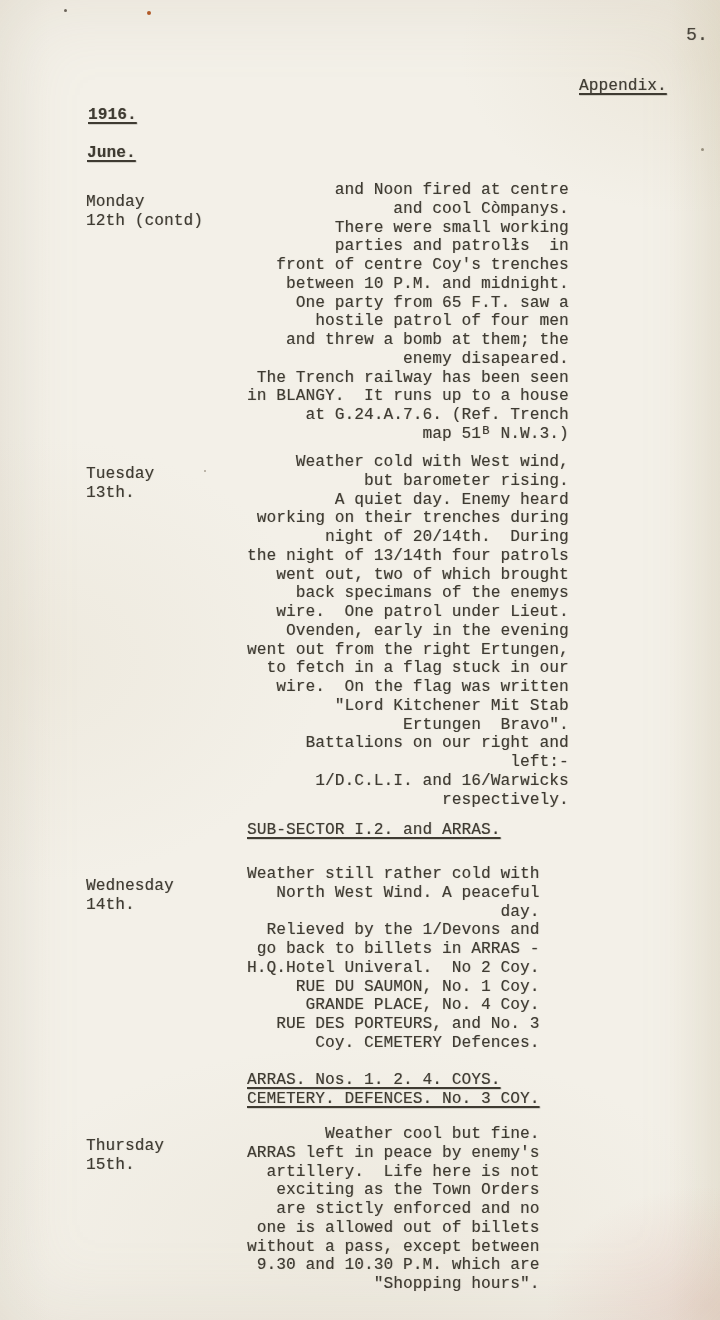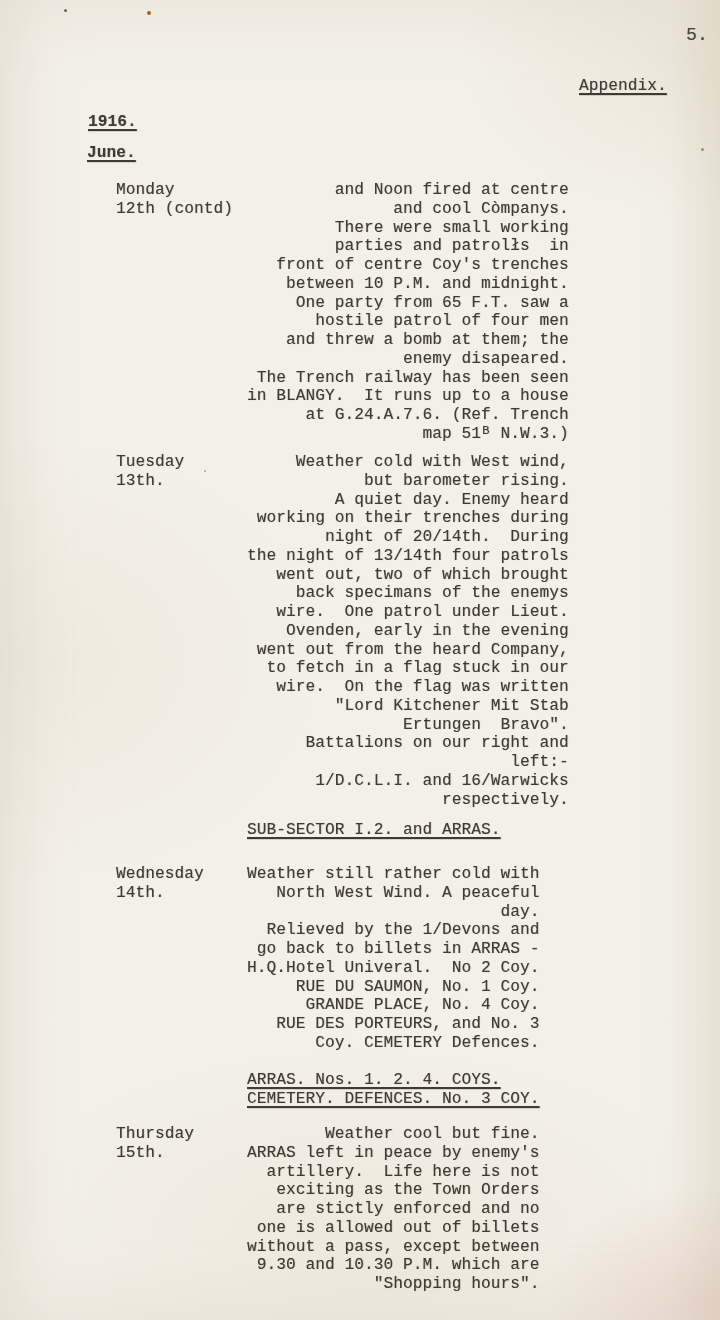--- a/index.html
+++ b/index.html
@@ -27,24 +27,24 @@
     text-shadow:0.5px 0.4px 0.7px rgba(63,59,50,0.45);
   }
   .u{
     text-decoration:underline;
     text-decoration-thickness:2px;
     text-underline-offset:3px;
   }
   .abs{position:absolute;}
   .pagenum{left:686px;top:26px;font-size:18px;color:#4a453c;}
   .appendix{left:579px;top:77px;font-weight:normal;}
-  .year{left:88px;top:106px;font-weight:bold;margin-top:7px;}
+  .year{left:88px;top:106px;font-weight:bold;}
   .month{left:87px;top:144px;font-weight:bold;}
   .section{position:absolute;left:0;width:720px;}
-  .section .datecol{position:absolute;left:86px;top:0;margin-left:30px;}
+  .section .datecol{position:absolute;left:86px;top:12px;}
   .section .textcol{position:absolute;left:247px;top:0;text-align:right;}
   .section.heading{left:247px;width:auto;font-weight:normal;}
   .speck{position:absolute;border-radius:50%;}
   .sp1{left:64px;top:9px;width:3px;height:3px;background:#6b645a;}
   .sp2{left:147px;top:11px;width:4px;height:4px;background:#b05a28;}
   .sp3{left:701px;top:148px;width:3px;height:3px;background:#978e7d;}
   .sp4{left:204px;top:470px;width:2px;height:2px;background:#aaa294;}
 </style>
 </head>
 <body>
@@ -92,21 +92,21 @@
           <div class="tline">Weather cold with West wind,</div>
           <div class="tline">but barometer rising.</div>
           <div class="tline">A quiet day. Enemy heard</div>
           <div class="tline">working on their trenches during</div>
           <div class="tline">night of 20/14th.  During</div>
           <div class="tline">the night of 13/14th four patrols</div>
           <div class="tline">went out, two of which brought</div>
           <div class="tline">back specimans of the enemys</div>
           <div class="tline">wire.  One patrol under Lieut.</div>
           <div class="tline">Ovenden, early in the evening</div>
-          <div class="tline">went out from the heard Company,</div>
+          <div class="tline">went out from the right Ertungen,</div>
           <div class="tline">to fetch in a flag stuck in our</div>
           <div class="tline">wire.  On the flag was written</div>
           <div class="tline">"Lord Kitchener Mit Stab</div>
           <div class="tline">Ertungen  Bravo".</div>
           <div class="tline">Battalions on our right and</div>
           <div class="tline">left:-</div>
           <div class="tline">1/D.C.L.I. and 16/Warwicks</div>
           <div class="tline">respectively.</div>
         </div>
       </div>

